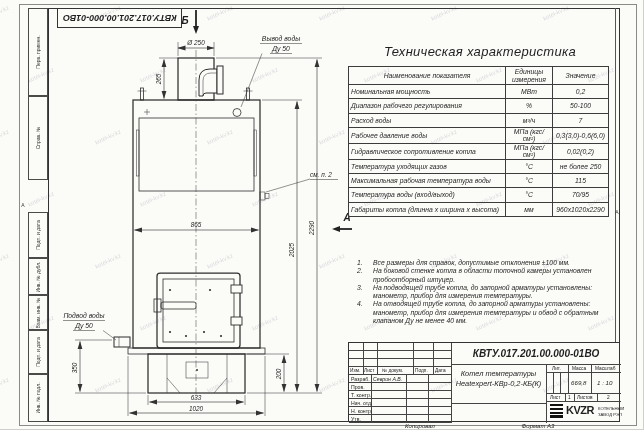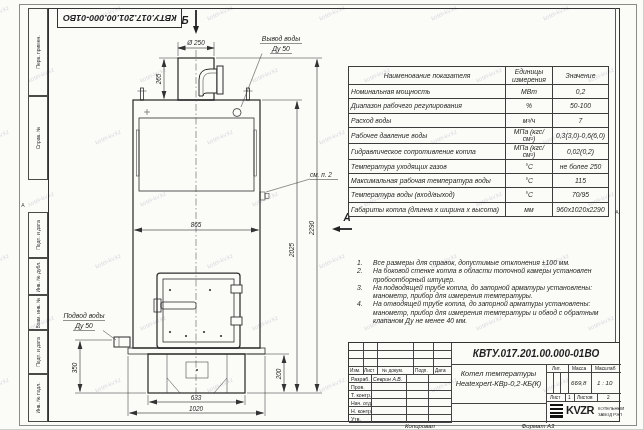--- a/index.html
+++ b/index.html
@@ -262,20 +262,21 @@
       <text x="196" y="399.5" text-anchor="middle" class="dt">633</text>
 
       <path d="M128,356 V416 M265,356 V416" class="th"></path>
       <path d="M129.5,413 H263.5" class="d" marker-start="url(#ar)" marker-end="url(#ar)"></path>
       <text x="196" y="410.5" text-anchor="middle" class="dt">1020</text>
     </g>
 
     <path d="M196,50 V400" class="cl"></path>
   </svg>
 
+  <div class="abs spec-title">Техническая характеристика</div>
 
   <table class="spec">
     <colgroup>
         <col style="width:157px">
         <col style="width:47px">
         <col style="width:56px">
       </colgroup>
     <tbody>
         <tr>
       <th>Наименование показателя</th>

